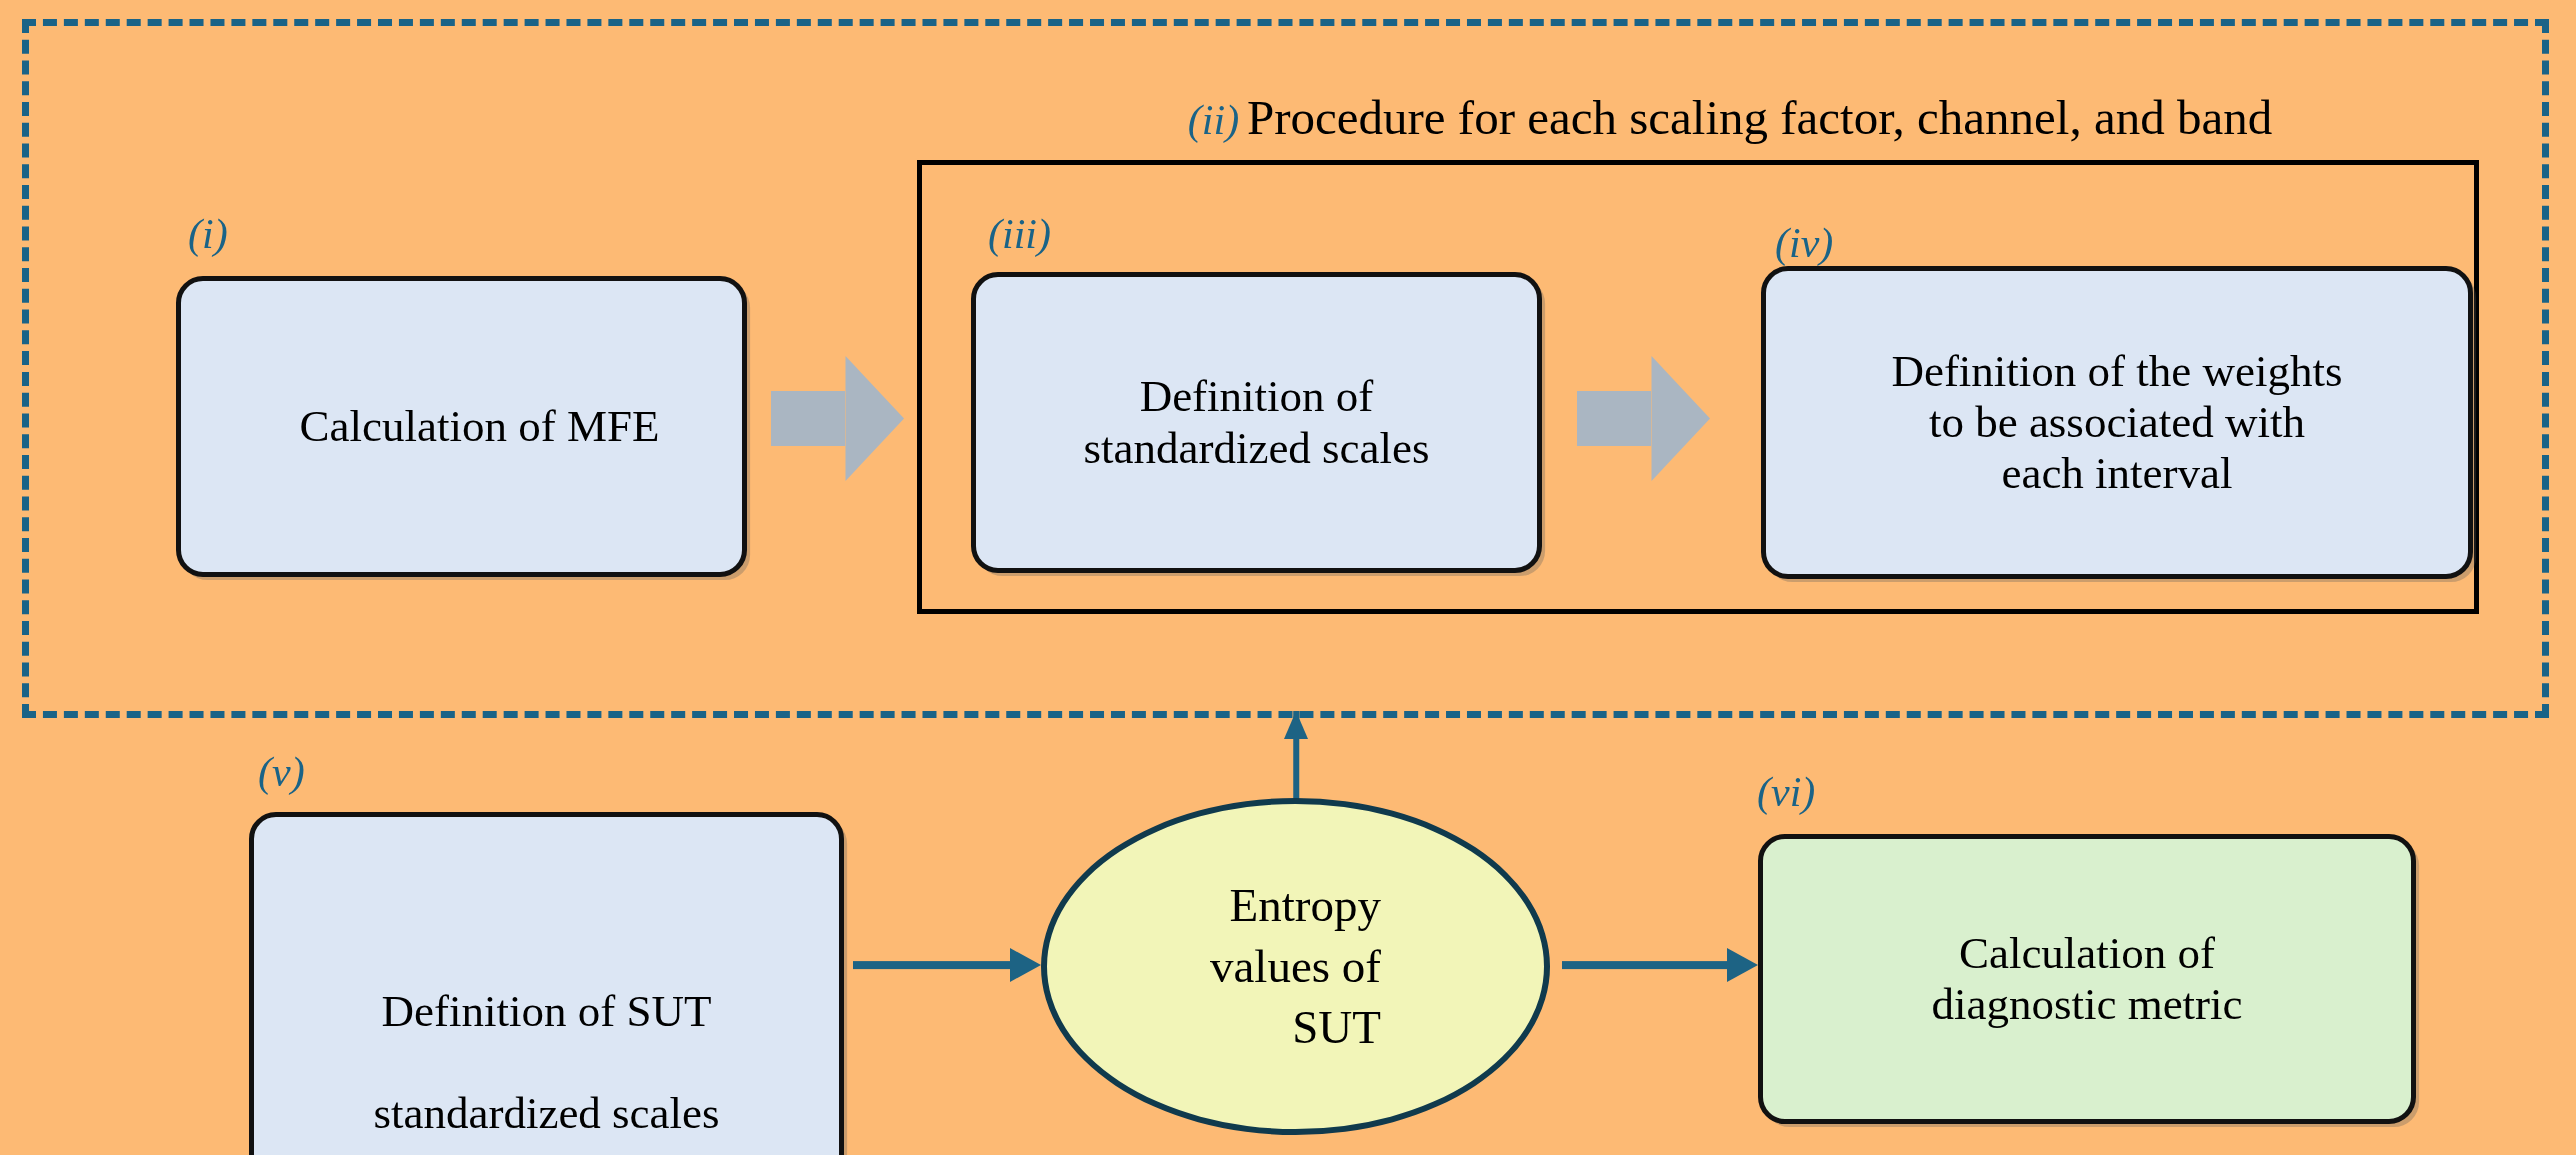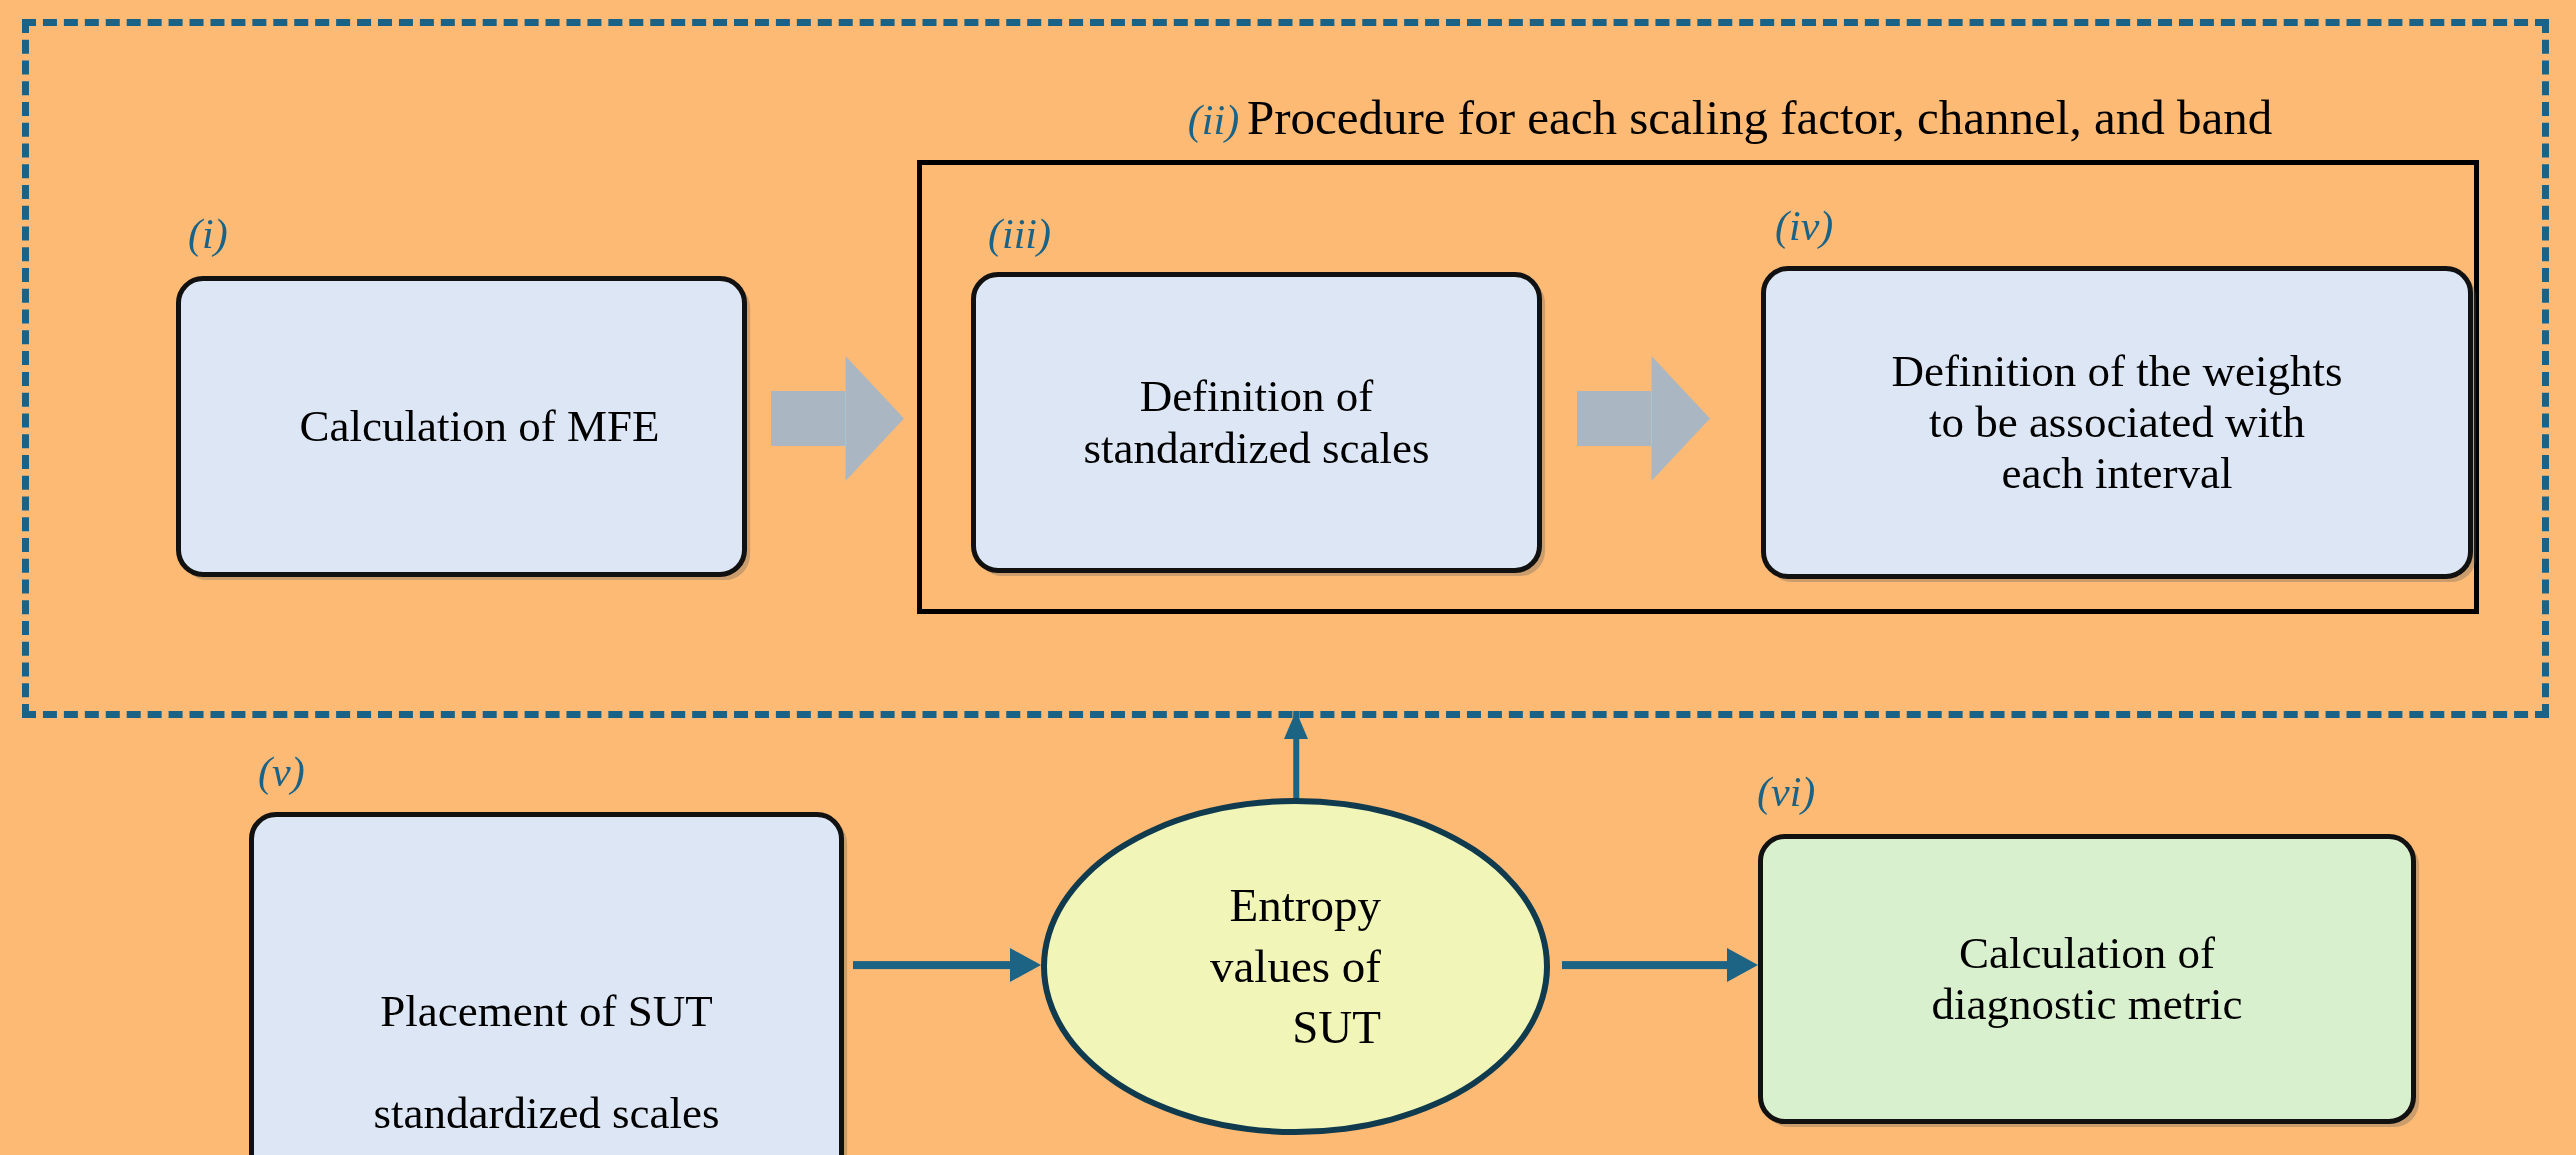--- a/index.html
+++ b/index.html
@@ -195,38 +195,38 @@
     <span class="txt">
       <span>Definition of</span><br><span>standardized scales</span>
     </span>
   </div>
 
   <div class="block-arrow" style="left:1577px; top:356px; width:133px; height:125px; background:transparent;">
     <div class="shaft"></div>
     <div class="head"></div>
   </div>
 
-  <div class="rlabel" style="left:1775px; top:205px;">(iv)</div>
+  <div class="rlabel" style="left:1775px; top:222px;">(iv)</div>
 
   <div class="pbox blue" style="left:1761px; top:266px; width:712px; height:313px;">
     <span class="txt">
       <span>Definition of the weights</span><br><span>to be associated with</span><br><span>each interval</span>
     </span>
   </div>
 
   <div class="tarrow-v" style="left:1282px; top:711px; width:28px; height:117px;">
     <div class="line" style="height:117px;"></div>
     <div class="tip"></div>
   </div>
 
   <div class="rlabel" style="left:258px; top:751px;">(v)</div>
 
   <div class="pbox blue" style="left:249px; top:812px; width:595px; height:501px;">
     <span class="txt">
-      <span>Placement of SUT</span><br><br><span>standardized scales</span>
+      <span>Definition of SUT</span><br><br><span>standardized scales</span>
     </span>
   </div>
 
   <div class="tarrow-h" style="left:853px; top:947px; width:188px; height:36px;">
     <div class="line" style="width:160px;"></div>
     <div class="tip"></div>
   </div>
 
   <div class="ellipse" style="left:1041px; top:798px; width:509px; height:337px;">
     <span class="txt">

